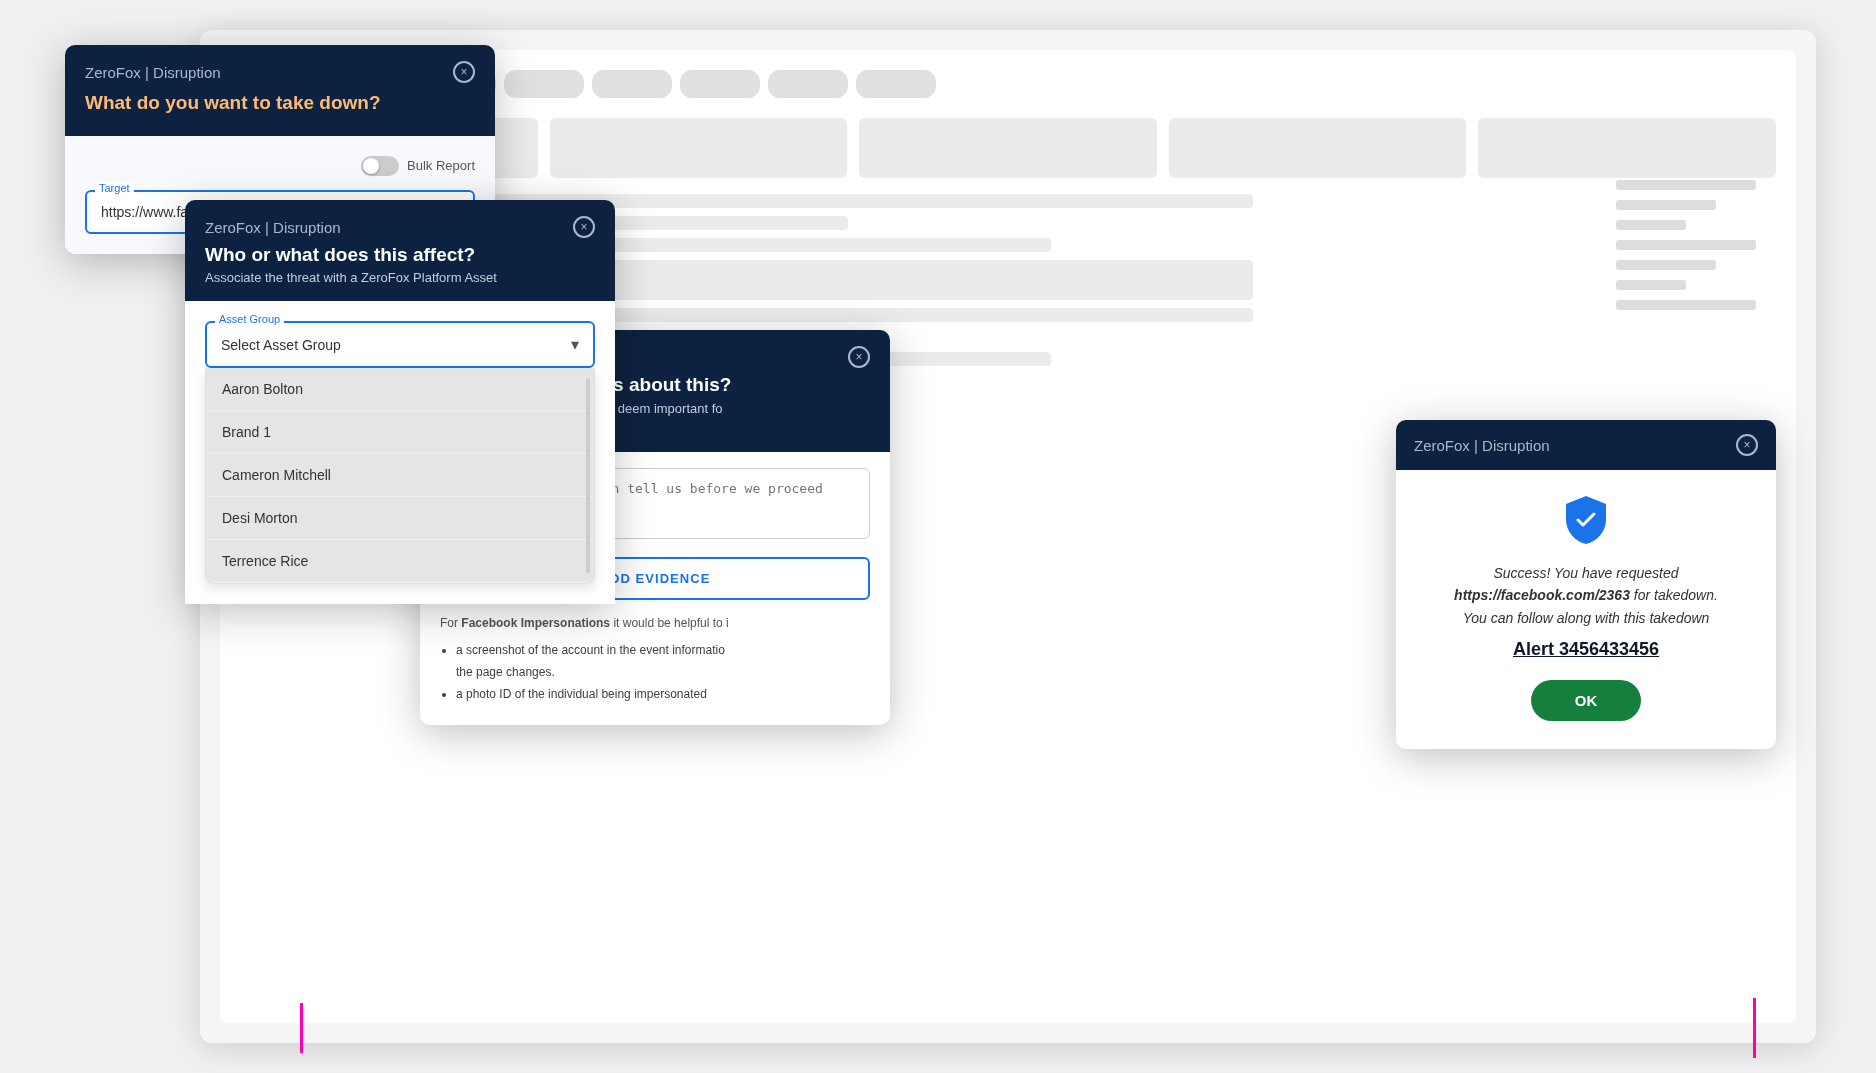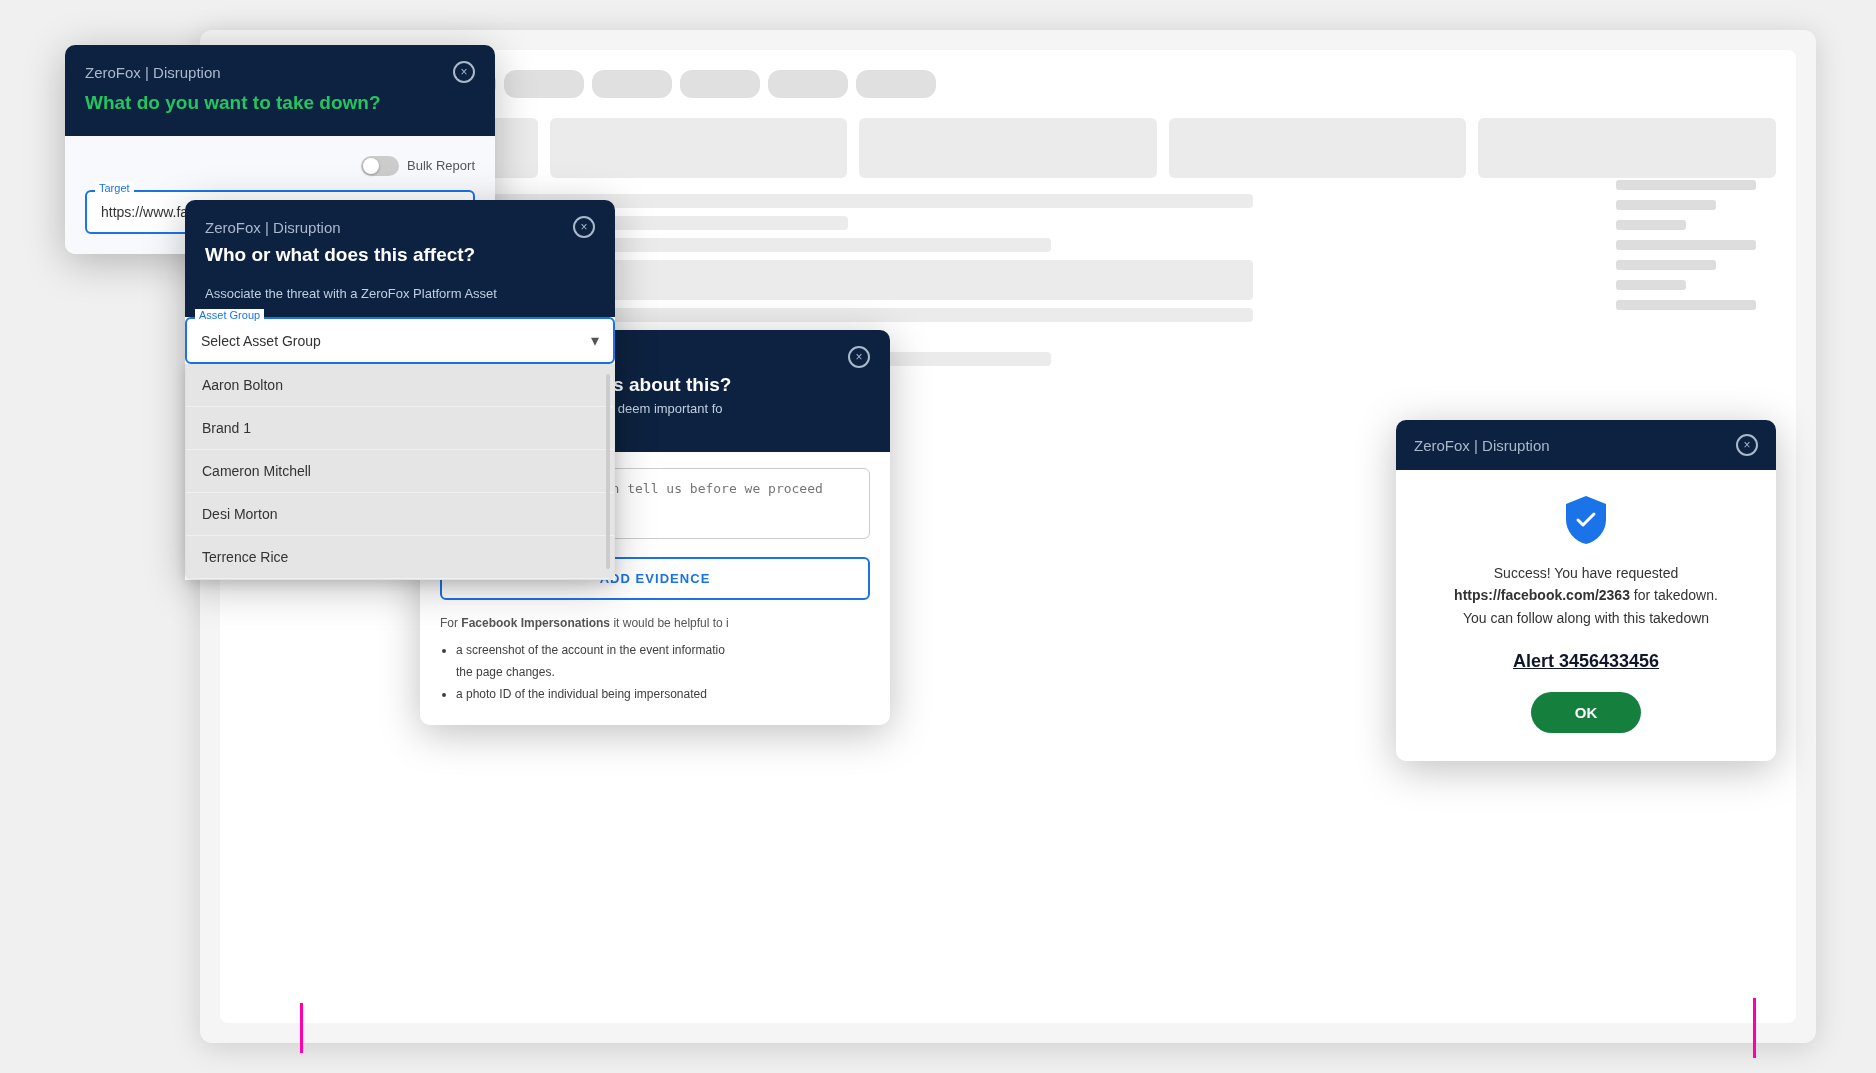--- a/index.html
+++ b/index.html
@@ -150,21 +150,21 @@
       padding: 16px 20px 20px;
     }
     .modal-1-header-row {
       display: flex;
       align-items: center;
       justify-content: space-between;
       width: 100%;
       margin-bottom: 8px;
     }
     .modal-1-question {
-      color: #22c55e;
+      color: #fdba74;
       font-size: 19px;
       font-weight: 700;
       line-height: 1.3;
     }
     .modal-1-body {
       padding: 20px;
       background: #f7f9fc;
       border-radius: 0 0 10px 10px;
     }
     .bulk-report-row {
@@ -241,24 +241,25 @@
     }
     .modal-2-question {
       color: #fff;
       font-size: 19px;
       font-weight: 700;
       margin-top: 6px;
     }
     .modal-2-subtitle {
       color: #c0cfe0;
       font-size: 13px;
-      margin-top: 20px;
+      margin-top: 4px;
       text-align: center;
     }
     .modal-2-body {
+      padding: 20px;
       background: #fff;
       border-radius: 0 0 0 0;
     }
     .asset-group-wrapper {
       position: relative;
       margin-bottom: 0;
     }
     .asset-group-label {
       position: absolute;
       top: -8px;
@@ -431,21 +432,22 @@
       margin-bottom: 16px;
     }
     .shield-icon {
       width: 52px;
       height: 52px;
     }
     .success-text {
       font-size: 14px;
       color: #333;
       line-height: 1.6;
-      margin-bottom: 22px;
+      margin-bottom: 10px;
+      font-style: italic;
     }
     .success-text strong {
       font-weight: 700;
     }
     .alert-link {
       display: block;
       color: #0f172a;
       font-size: 18px;
       font-weight: 700;
       text-decoration: underline;

